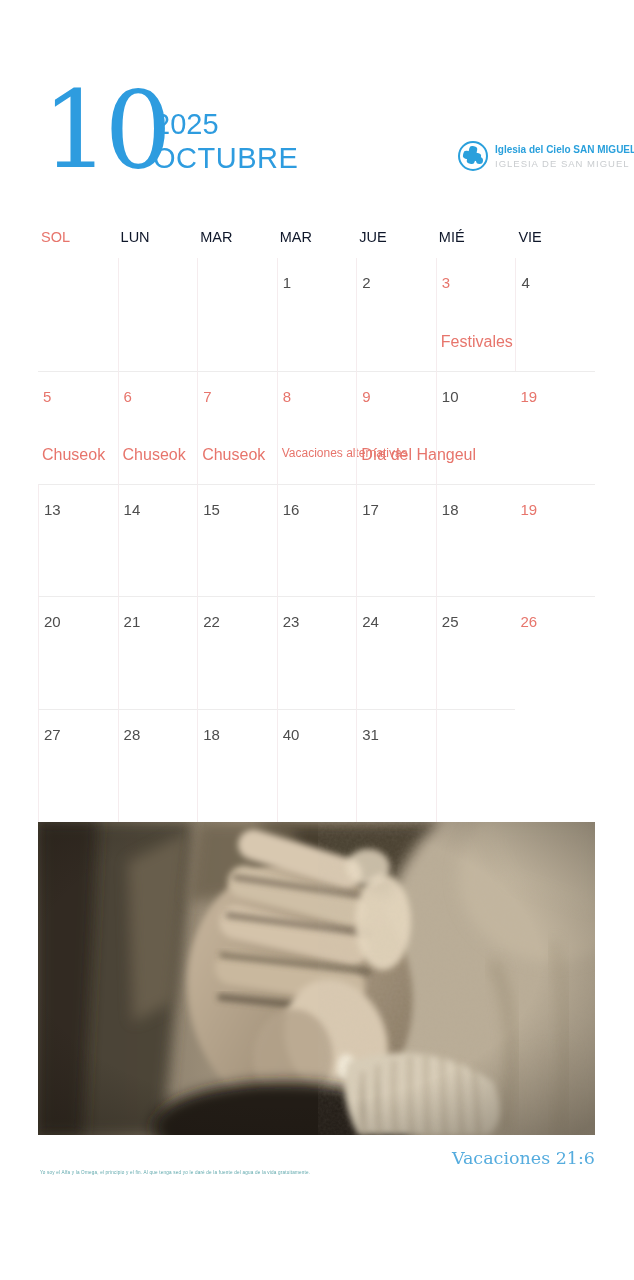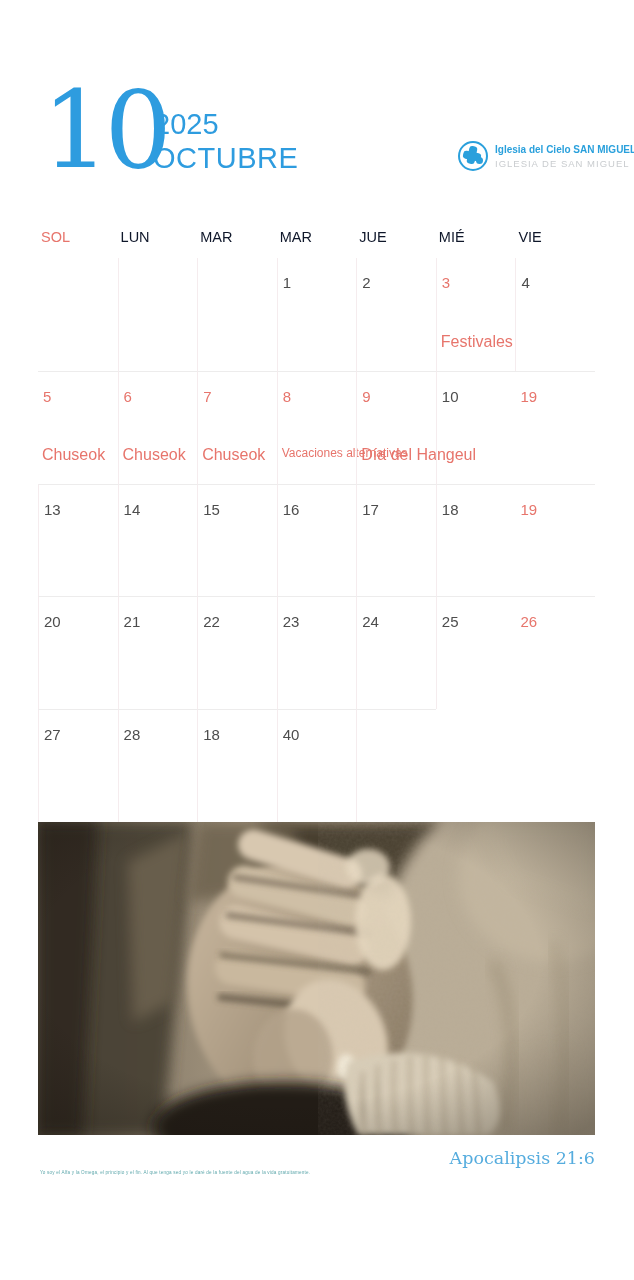--- a/index.html
+++ b/index.html
@@ -193,20 +193,23 @@
       <div class="date">27</div>
     </div>
     <div class="cell row-line">
       <div class="date">28</div>
     </div>
     <div class="cell row-line">
       <div class="date">18</div>
     </div>
     <div class="cell row-line">
       <div class="date">40</div>
+    </div>
+    <div class="cell row-line">
+      <div class="date">31</div>
     </div>
     <div class="cell row-line"></div>
   </div>
 
 <div class="photo">
   <svg viewBox="0 0 557 313" preserveAspectRatio="none">
     <defs>
       <linearGradient id="bgG" x1="0" y1="0" x2="1" y2="0">
         <stop offset="0" stop-color="#5d5545"></stop>
         <stop offset="0.18" stop-color="#8a7e6b"></stop>
@@ -287,14 +290,14 @@
       <path d="M480,230 q5,40 3,83"></path>
         <path d="M505,225 q6,42 4,88"></path>
         <path d="M530,222 q6,44 5,91"></path>
     </g>
 
     <rect x="280" y="0" width="277" height="313" fill="#b7aa94" filter="url(#noise)" opacity="0.18"></rect>
     <rect x="0" y="0" width="557" height="313" fill="url(#vig)"></rect>
   </svg>
 </div>
 
-<div class="verse-ref">Apocalipsis 21:6</div>
+<div class="verse-ref">Vacaciones 21:6</div>
 <div class="verse-text">Yo soy el Alfa y la Omega, el principio y el fin. Al que tenga sed yo le daré de la fuente del agua de la vida gratuitamente.</div>
 
 </body></html>

